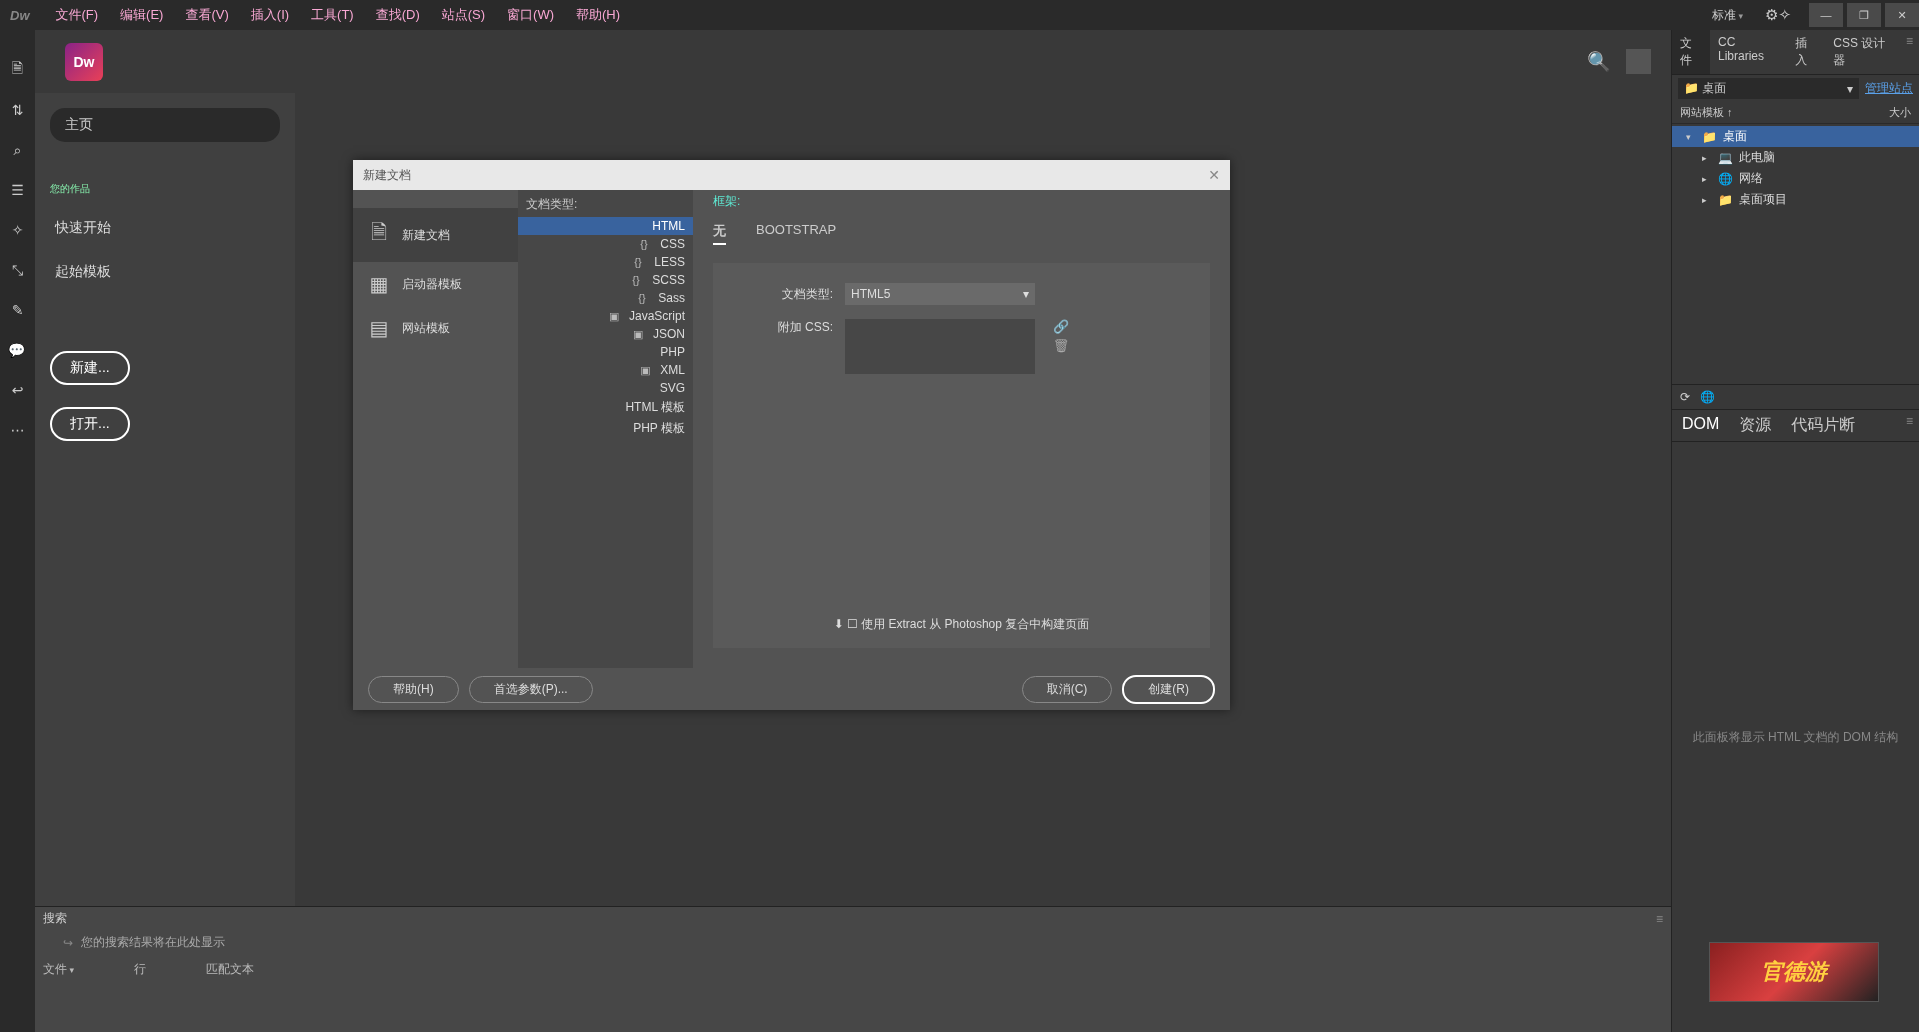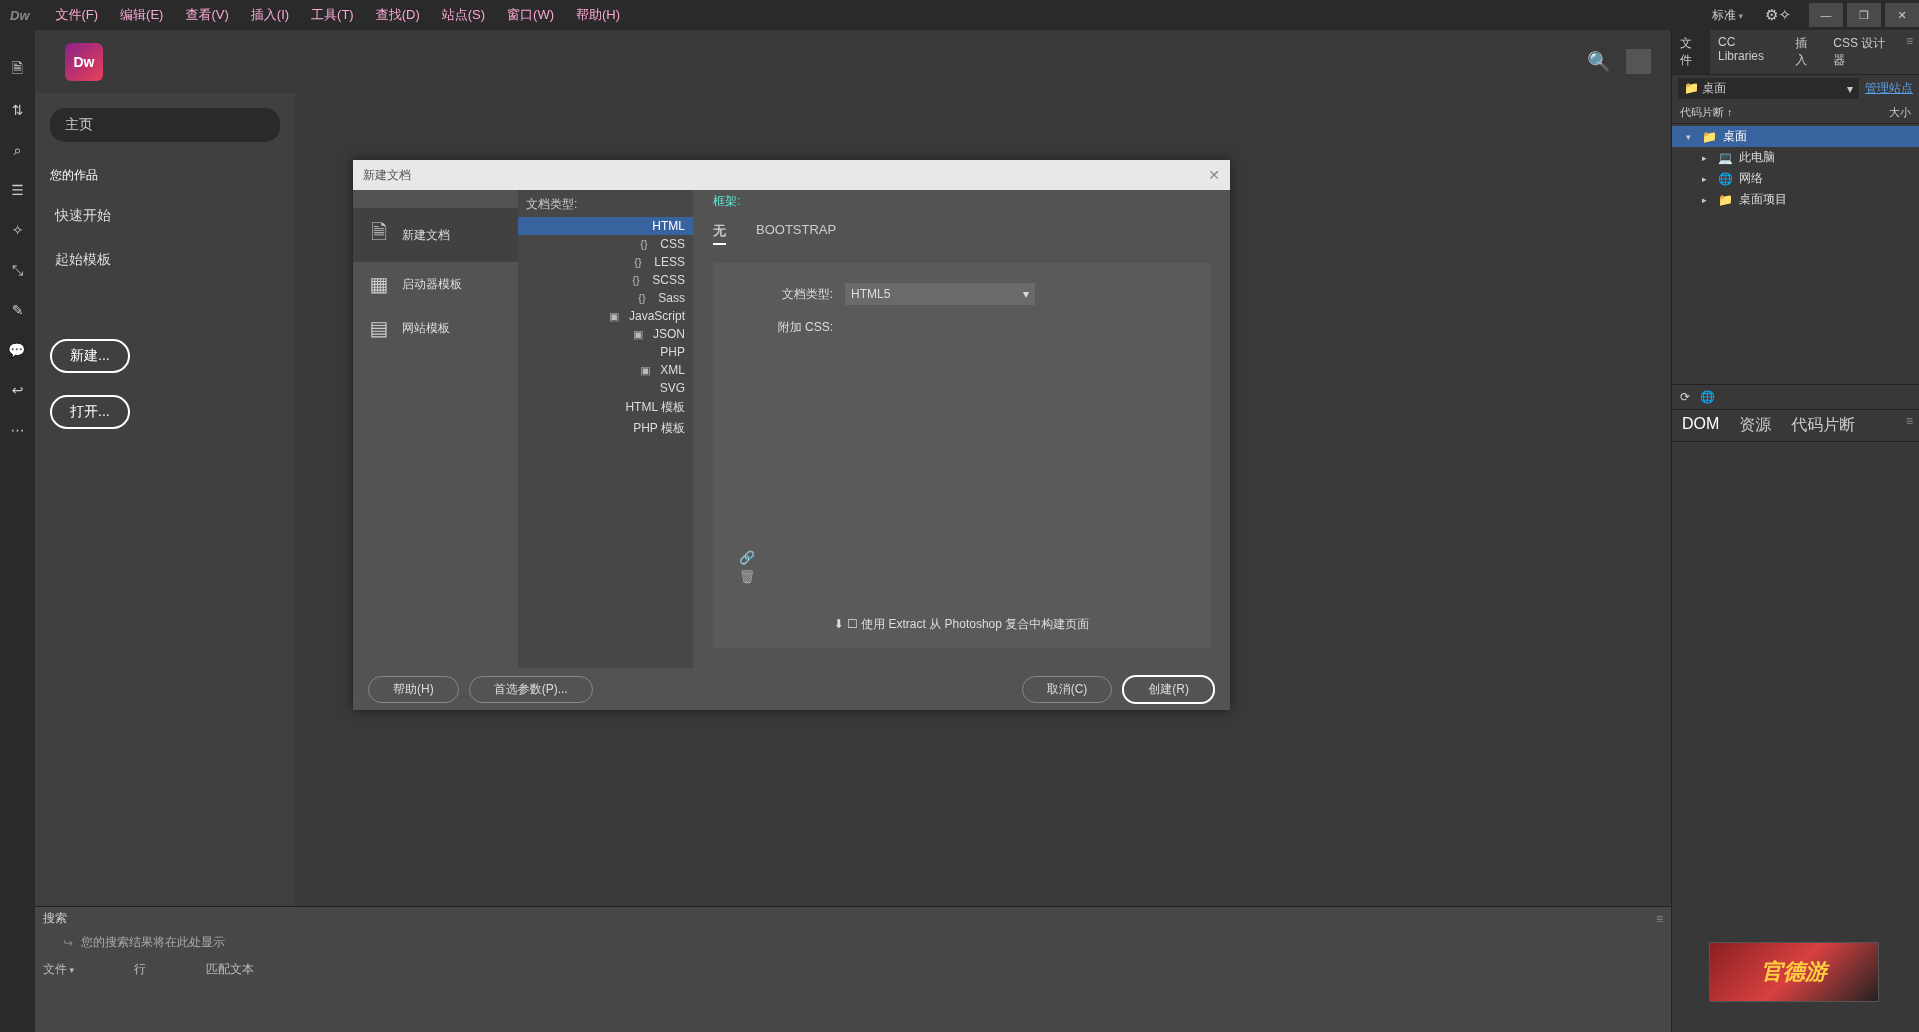--- a/index.html
+++ b/index.html
@@ -26,21 +26,21 @@
 
 
 .start-header { height: 63px; background: #393939; display: flex; align-items: center; padding-left: 30px; padding-right: 20px; }
 .dw-brand { width: 38px; height: 38px; background: linear-gradient(135deg, #8a2387, #e94057); border-radius: 6px; display:flex; align-items:center; justify-content:center; color:#fff; font-weight:bold; font-size:14px; }
 .start-search { margin-left: auto; font-size: 19px; color: #ddd; cursor:pointer; }
 .start-close { width: 25px; height: 25px; background: #555; margin-left: 15px; cursor:pointer; }
 
 .start-content { display: flex; flex: 1; }
 .start-sidebar { width: 260px; background: #404040; padding: 15px 15px; display:flex; flex-direction:column; gap: 10px; }
 .start-sidebar .home-item { background: #2a2a2a; border-radius: 15px; padding: 8px 15px; color: #ccc; font-size: 14px; }
-.start-sidebar .label { color: #ffffff; font-size: 12px; margin-top: 15px; margin-bottom: 5px; }
+.start-sidebar .label { color: #86efac; font-size: 10px; margin-top: 30px; margin-bottom: 5px; }
 .start-sidebar .link { color: #ddd; font-size: 14px; padding: 8px 5px; cursor:pointer; }
 .pill-btn { border: 2px solid #fff; border-radius: 20px; padding: 6px 18px; color: #fff; font-size: 14px; width: fit-content; margin-top: 12px; cursor:pointer; }
 
 .start-main { flex: 1; background: #393939; position: relative; }
 
 
 .dialog { position: absolute; left: 318px; top: 130px; width: 877px; height: 550px; background: #4a4a4a; display:flex; flex-direction:column; box-shadow: 0 0 10px rgba(0,0,0,0.5); }
 .dialog-title { height: 30px; background: #e8e8e8; color: #555; display:flex; align-items:center; padding: 0 10px; font-size: 12px; }
 .dialog-title .close { margin-left:auto; cursor:pointer; color:#888; font-size: 14px; }
 .dialog-body { flex:1; display:flex; background: #535353; }
@@ -267,21 +267,21 @@
               <span class="tab-itm">BOOTSTRAP</span>
             </div>
           <div class="form-area">
             <div class="form-row">
               <span class="form-label">文档类型:</span>
               <div class="form-select">
                 <span>HTML5</span>
                 <span>▾</span>
               </div>
             </div>
-            <div class="form-row" style="align-items:flex-start;flex-direction:column;">
+            <div class="form-row" style="align-items:flex-start;">
               <span class="form-label">附加 CSS:</span>
               <div class="form-area-css"></div>
               <div class="css-icons">
                 <span>🔗</span>
                 <span>🗑</span>
               </div>
             </div>
             <div class="extract-row">
               <span>⬇ </span>
               <span>☐ 使用 Extract 从 Photoshop 复合中构建页面</span>
@@ -308,21 +308,21 @@
         <span class="panel-menu">≡</span>
       </div>
     <div class="files-toolbar">
       <div class="files-dd">
         <span>📁 <span>桌面</span></span>
         <span>▾</span>
       </div>
       <span class="manage-link">管理站点</span>
     </div>
     <div class="files-header">
-      <span>代码片断 ↑</span>
+      <span>网站模板 ↑</span>
       <span>大小</span>
     </div>
     <div class="file-tree" id="file-tree" style="height:240px; flex:0 0 240px;">
         <div class="tree-row selected">
           <span class="tree-indent" style="width:0px"></span>
           <span class="tree-caret">▾</span>
           <span class="tree-icon folder-ic">📁</span>
           <span>桌面</span>
         </div>
         <div class="tree-row">
@@ -348,18 +348,21 @@
     <div class="panel-toolbar2">
       <span>⟳</span>
       <span>🌐</span>
     </div>
     <div class="dom-tabs" id="dom-tabs">
         <span class="dom-tab active">DOM</span>
         <span class="dom-tab">资源</span>
         <span class="dom-tab">代码片断</span>
         <span class="panel-menu" style="margin-left: auto;">≡</span>
       </div>
+    <div class="dom-panel">
+      <span>此面板将显示 HTML 文档的 DOM 结构</span>
+    </div>
   </div>
 </div>
 
 <div class="thumb">
   <span>官德游</span>
 </div>
 
 </body></html>

